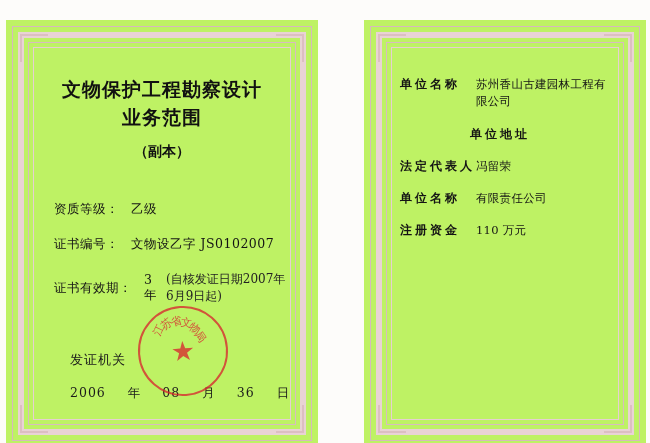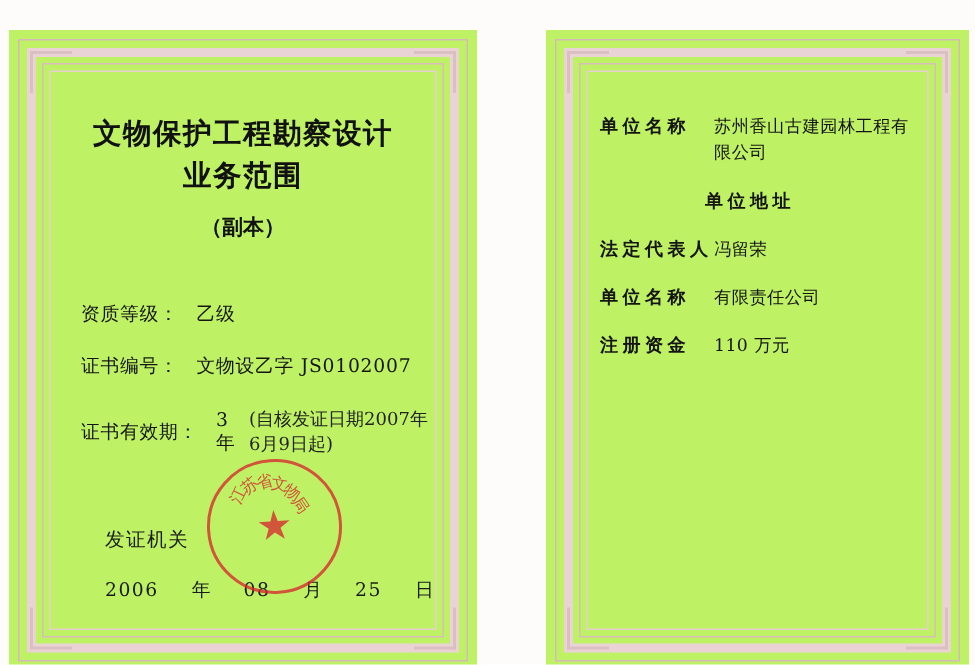--- a/index.html
+++ b/index.html
@@ -249,21 +249,21 @@
         </div>
       </div>
 
       <div class="issuer">发证机关</div>
 
       <div class="datebar">
         <span class="num">2006</span>
         <span>年</span>
         <span class="num">08</span>
         <span>月</span>
-        <span class="num">25</span>
+        <span class="num">36</span>
         <span>日</span>
       </div>
     </div>
 
     <div class="seal">
       <div class="seal-text" id="seal-ring">
           <span style="transform: translate(-31.8468px, -21.5px) rotate(-60deg);">江</span>
           <span style="transform: translate(-23.2213px, -31.0795px) rotate(-36deg);">苏</span>
           <span style="transform: translate(-11.4453px, -36.3226px) rotate(-12deg);">省</span>
           <span style="transform: translate(1.44526px, -36.3226px) rotate(12deg);">文</span>

